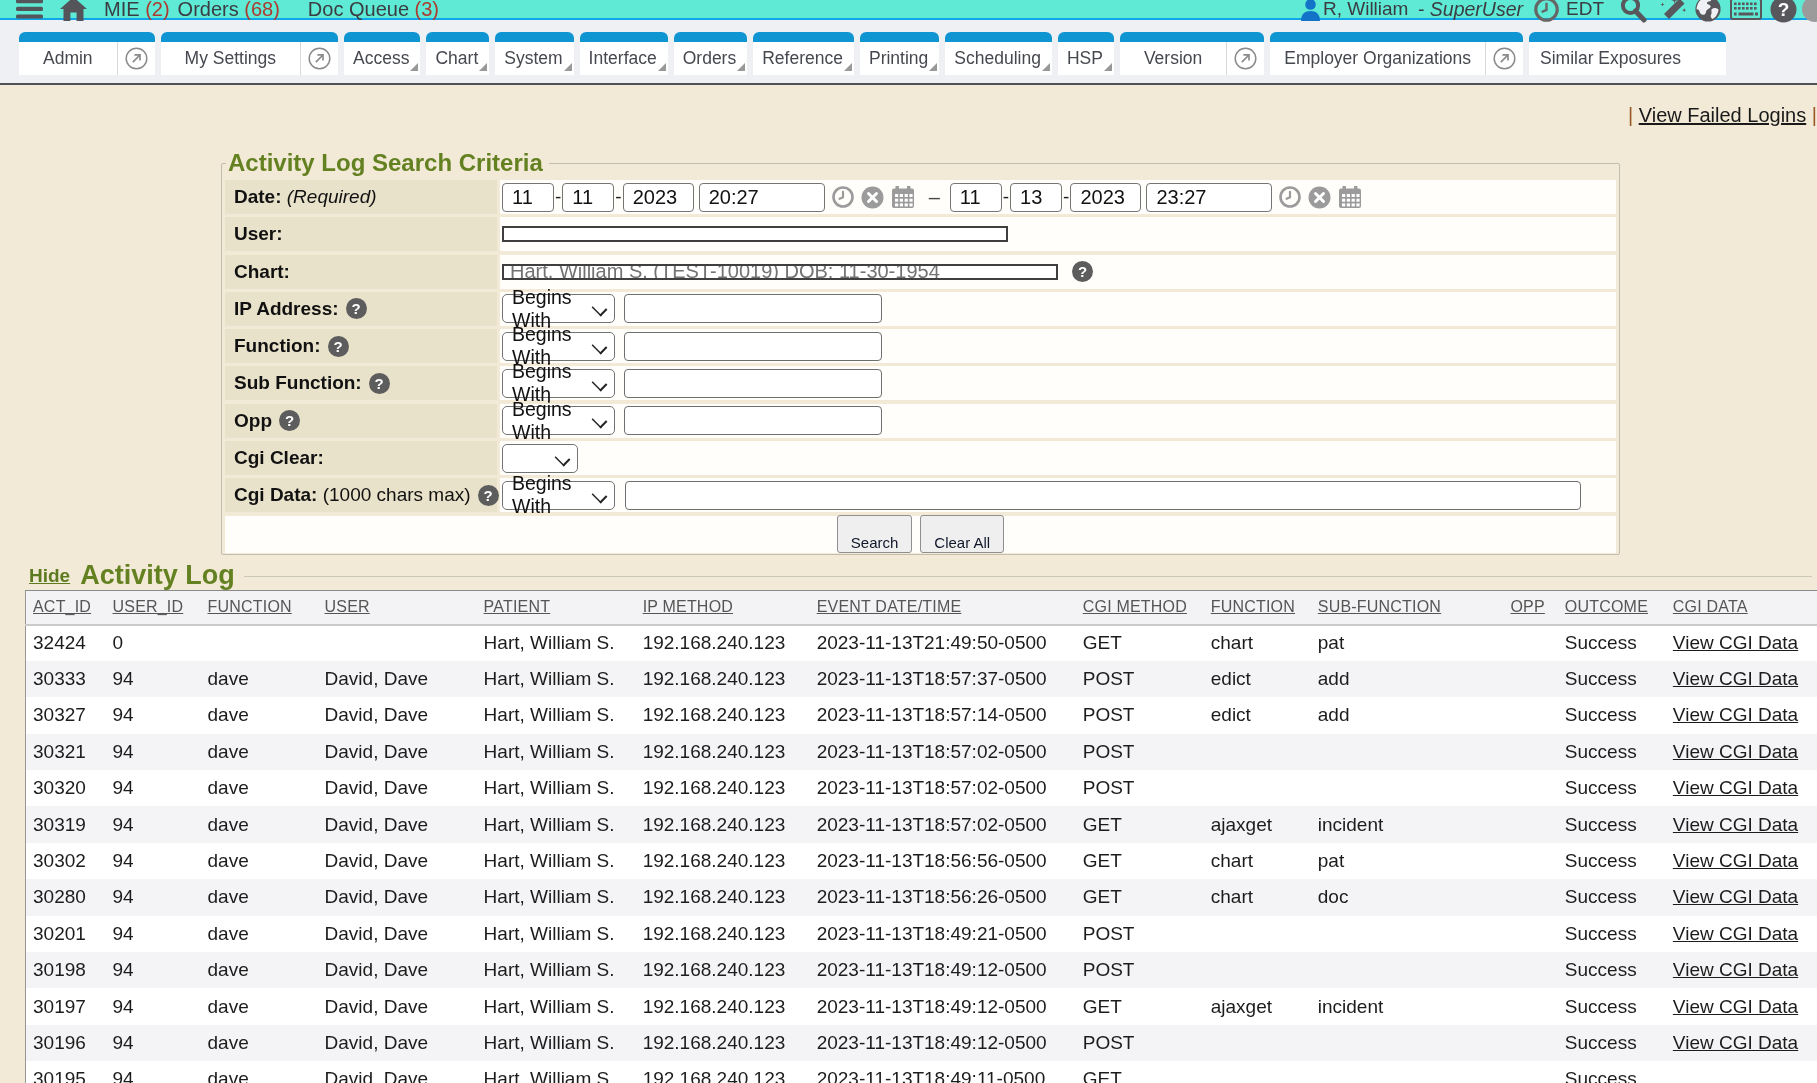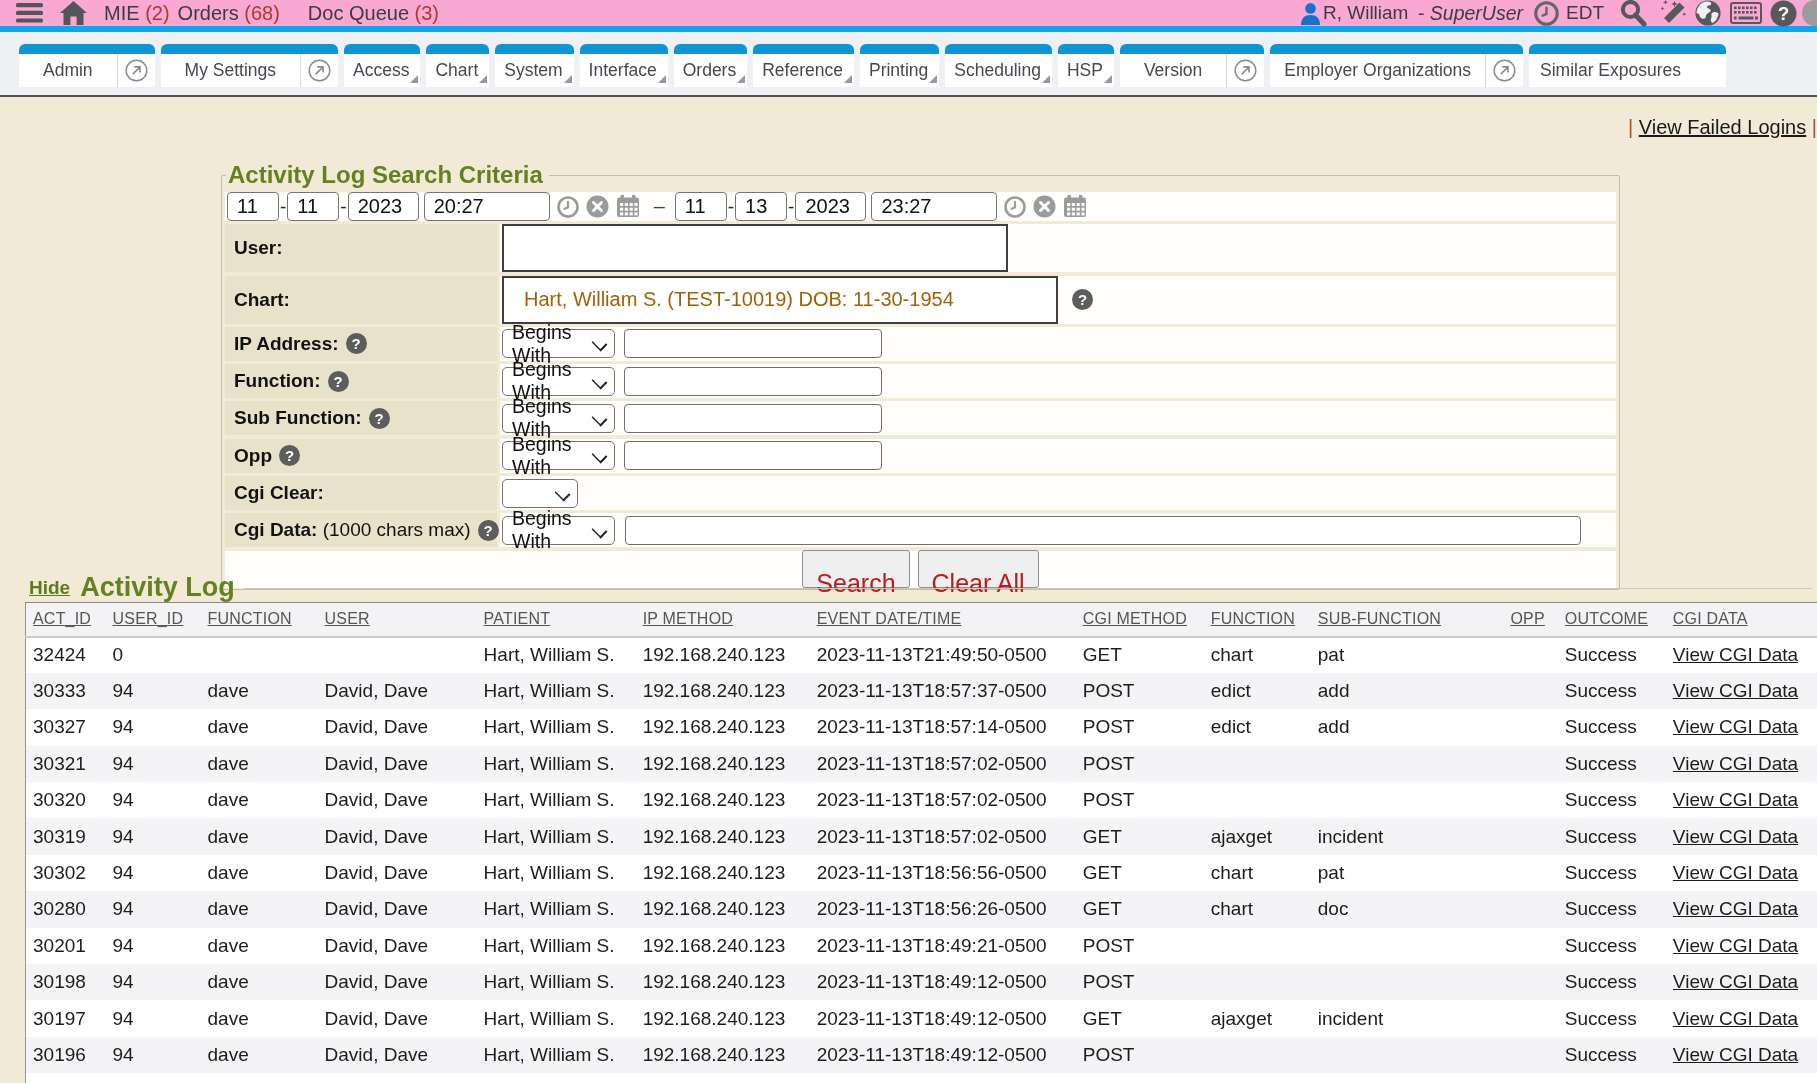--- a/index.html
+++ b/index.html
@@ -1,18 +1,18 @@
 <!DOCTYPE html>
 <html><head><meta charset="utf-8"><title>Activity Log</title>
 <style>
 *{box-sizing:border-box;margin:0;padding:0}
 html,body{width:1817px;height:1083px;overflow:hidden}
 body{font-family:"Liberation Sans",sans-serif;background:#f2ead6;position:relative}
 
-.topbar{height:32px;background:#f9a8d4;border-bottom:6px solid #0ea5e9;display:flex;align-items:center;position:relative;font-size:20px;color:#3b3c42}
+.topbar{height:20px;background:#5eead4;border-bottom:2px solid #0ea5e9;display:flex;align-items:center;position:relative;font-size:20px;color:#3b3c42}
 .topbar .ham{margin-left:16px}
 .topbar .home{margin-left:17px}
 .topbar .mi{margin-left:17px}
 .topbar .mi em{font-style:normal;color:#ad392f}
 .topbar .mi+.mi{margin-left:8px}
 .topbar .mi.dq{margin-left:28px}
 .topright{margin-left:auto;display:flex;align-items:center}
 .topright .nm{margin-left:1px;font-size:19px}
 .topright .su{margin-left:4px;font-style:italic;font-size:19.5px}
 .topright .edt{margin-left:7px;font-size:19px}
@@ -37,30 +37,30 @@
 .frow .lab{width:272px;min-height:34px;background:#e9e2ca;padding-left:9px;display:flex;align-items:center;font-size:19px;font-weight:bold;color:#111;flex:0 0 auto;margin-right:3px;white-space:nowrap}
 .frow .lab .nrm{font-weight:normal}
 .frow .lab .it{font-weight:normal;font-style:italic}
 .frow .val{flex:1;background:#fffefb;display:flex;align-items:center;padding-left:2px}
 .q{width:21px;height:21px;border-radius:50%;background:#5d5d5d;color:#fff;font-weight:bold;font-size:15px;display:inline-flex;align-items:center;justify-content:center;margin-left:7px;flex:0 0 auto;font-style:normal}
 .ti{height:29px;border:1px solid #757575;border-radius:4px;font-size:20px;padding:0 9px;background:#fff;font-family:"Liberation Sans",sans-serif;color:#111}
 .d2{width:52px}.d4{width:71px}.dt{width:126px}
 .dash{margin:0 1px;color:#222;font-size:19px}
 .gsep{margin:0 10px 0 14px;color:#444;font-size:20px}
 .gico{margin-left:7px;flex:0 0 auto}
-.bigin{height:48px;border:2px solid #3f3f3f;background:#fff;font-size:20px;padding:0 20px;font-family:"Liberation Sans",sans-serif;color:#a16207}
+.bigin{height:16px;border:2px solid #3f3f3f;background:#fff;font-size:20px;padding:0 6px;font-family:"Liberation Sans",sans-serif;color:#737373}
 .uin{width:506px}
 .cin{width:556px}
 .sel{position:relative;width:113px;height:29px;border:1px solid #747474;border-radius:5px;background:#fff;display:flex;align-items:center;padding-left:9px;font-size:19.5px;color:#111;flex:0 0 auto}
 .sel::after{content:"";position:absolute;right:8px;top:7px;width:11px;height:11px;border-right:2.6px solid #222;border-bottom:2.6px solid #222;transform:rotate(45deg) scale(1,.72)}
 .sel.small{width:76px}
 .fin{width:258px;height:29px;border:1px solid #6f6f6f;border-radius:4px;margin-left:9px;background:#fff}
 .lin{width:956px;height:29px;border:1px solid #6f6f6f;border-radius:4px;margin-left:10px;background:#fff}
 .btnrow{background:#fffefb;height:37px;margin-top:0;display:flex;align-items:center;justify-content:center;margin-bottom:1px}
-.btn{font-family:"Liberation Sans",sans-serif;font-size:25px;color:#b91c1c;background:#efefef;border:1px solid #8f8f8f;border-radius:3px;padding:18px 13px;height:29px;margin:0 4px}
+.btn{font-family:"Liberation Sans",sans-serif;font-size:15px;color:#0f172a;background:#efefef;border:1px solid #8f8f8f;border-radius:3px;padding:18px 13px;height:29px;margin:0 4px}
 
 .alhead{position:absolute;left:29px;top:475px;right:5px;display:flex;align-items:center}
 .alhead .hide{font-size:19px;font-weight:bold;color:#5d7a20;text-decoration:underline;margin-right:10px}
 .alhead .ttl{font-size:27px;font-weight:bold;color:#648122}
 .alhead .line{flex:1;height:1px;background:#ccc8b8;margin-left:9px;margin-top:2px}
 
 table.log{position:absolute;left:25px;top:505px;width:1794px;border-collapse:collapse;table-layout:fixed;background:#fff;border-left:1px solid #969696;border-top:1px solid #8a8a8a}
 table.log thead th{height:34px;background:#f3f3f5;border-bottom:2px solid #cbcbcb;font-size:16px;font-weight:normal;color:#555;text-align:left;padding:0 0 0 7px;text-decoration:underline;white-space:nowrap;letter-spacing:0.2px}
 table.log thead th.opp{text-align:right;padding-right:13px}
 table.log td{height:36.4px;padding:0 0 0 7px;font-size:19px;color:#1c1c1c;white-space:nowrap;overflow:hidden}
@@ -256,20 +256,21 @@
       <span class="tb">
         <span class="txt" style="padding:0 45px 0 11px">Similar Exposures</span>
       </span>
     </span>
 </div>
 <div class="content">
   <div class="vfl">| <a>View Failed Logins</a> |</div>
   <fieldset class="crit">
     <legend>Activity Log Search Criteria</legend>
     <div class="frow">
+        <div class="lab">Date:&nbsp;<span class="it">(Required)</span></div>
         <div class="val">
       <input class="ti d2" value="11" style="">
           <span class="dash">-</span>
           <input class="ti d2" value="11" style="">
           <span class="dash">-</span>
           <input class="ti d4" value="2023" style="">
           <input class="ti dt" value="20:27" style="margin-left: 5px;">
       <svg class="gico" width="22" height="22" viewBox="0 0 22 22">
             <circle cx="11" cy="11" r="9.5" fill="none" stroke="#9b9b9b" stroke-width="2.6"></circle>
             <path d="M11 5.8 L11 11.3 L7.6 12.8" fill="none" stroke="#9b9b9b" stroke-width="2.2" stroke-linecap="round"></path>

